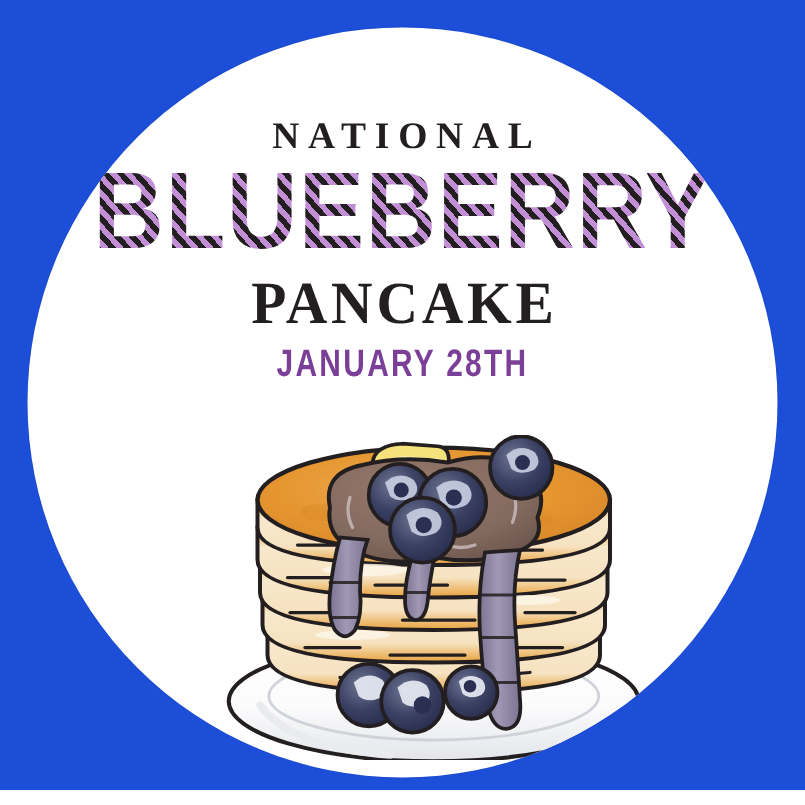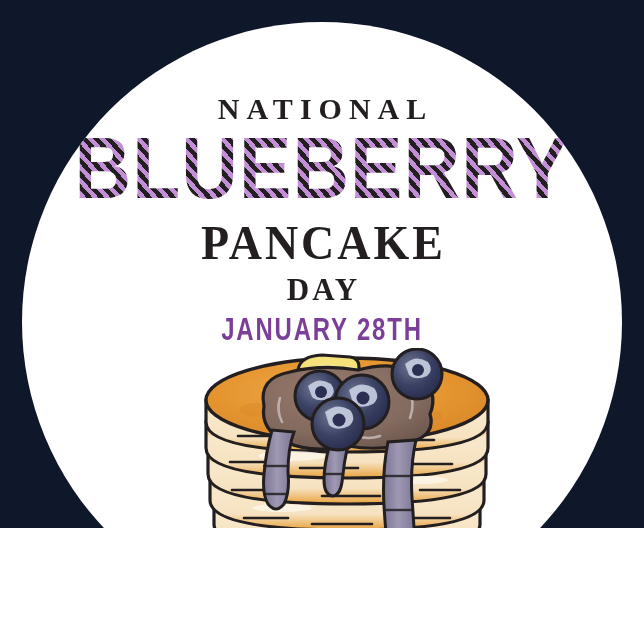--- a/index.html
+++ b/index.html
@@ -3,22 +3,22 @@
 <meta charset="utf-8">
 <style>
   html, body {
     margin: 0;
     padding: 0;
     background: #ffffff;
   }
   #stage {
     position: relative;
     width: 644px;
-    height: 528px;
-    background: #0f172a;
+    height: 632px;
+    background: #1d4ed8;
     overflow: hidden;
     font-family: "Liberation Sans", sans-serif;
   }
   
   #sticker {
     position: absolute;
     left: 22px;
     top: 22px;
     width: 600px;
     height: 600px;
@@ -113,21 +113,20 @@
 <body>
 
 <div id="stage">
 
   <div id="sticker">
 
     <div id="textblock">
       <span class="line-national">NATIONAL</span>
       <span class="line-blueberry">BLUEBERRY</span>
       <span class="line-pancake">PANCAKE</span>
-      <span class="line-day">DAY</span>
       <span class="line-date">JANUARY 28TH</span>
     </div>
 
     <div id="illustration">
       <svg viewBox="0 0 350 260" xmlns="http://www.w3.org/2000/svg">
         <defs>
           <radialGradient id="gTop" cx="45%" cy="40%" r="65%">
             <stop offset="0%" stop-color="#eeaa55"></stop>
             <stop offset="60%" stop-color="#e5962f"></stop>
             <stop offset="100%" stop-color="#d9872a"></stop>

